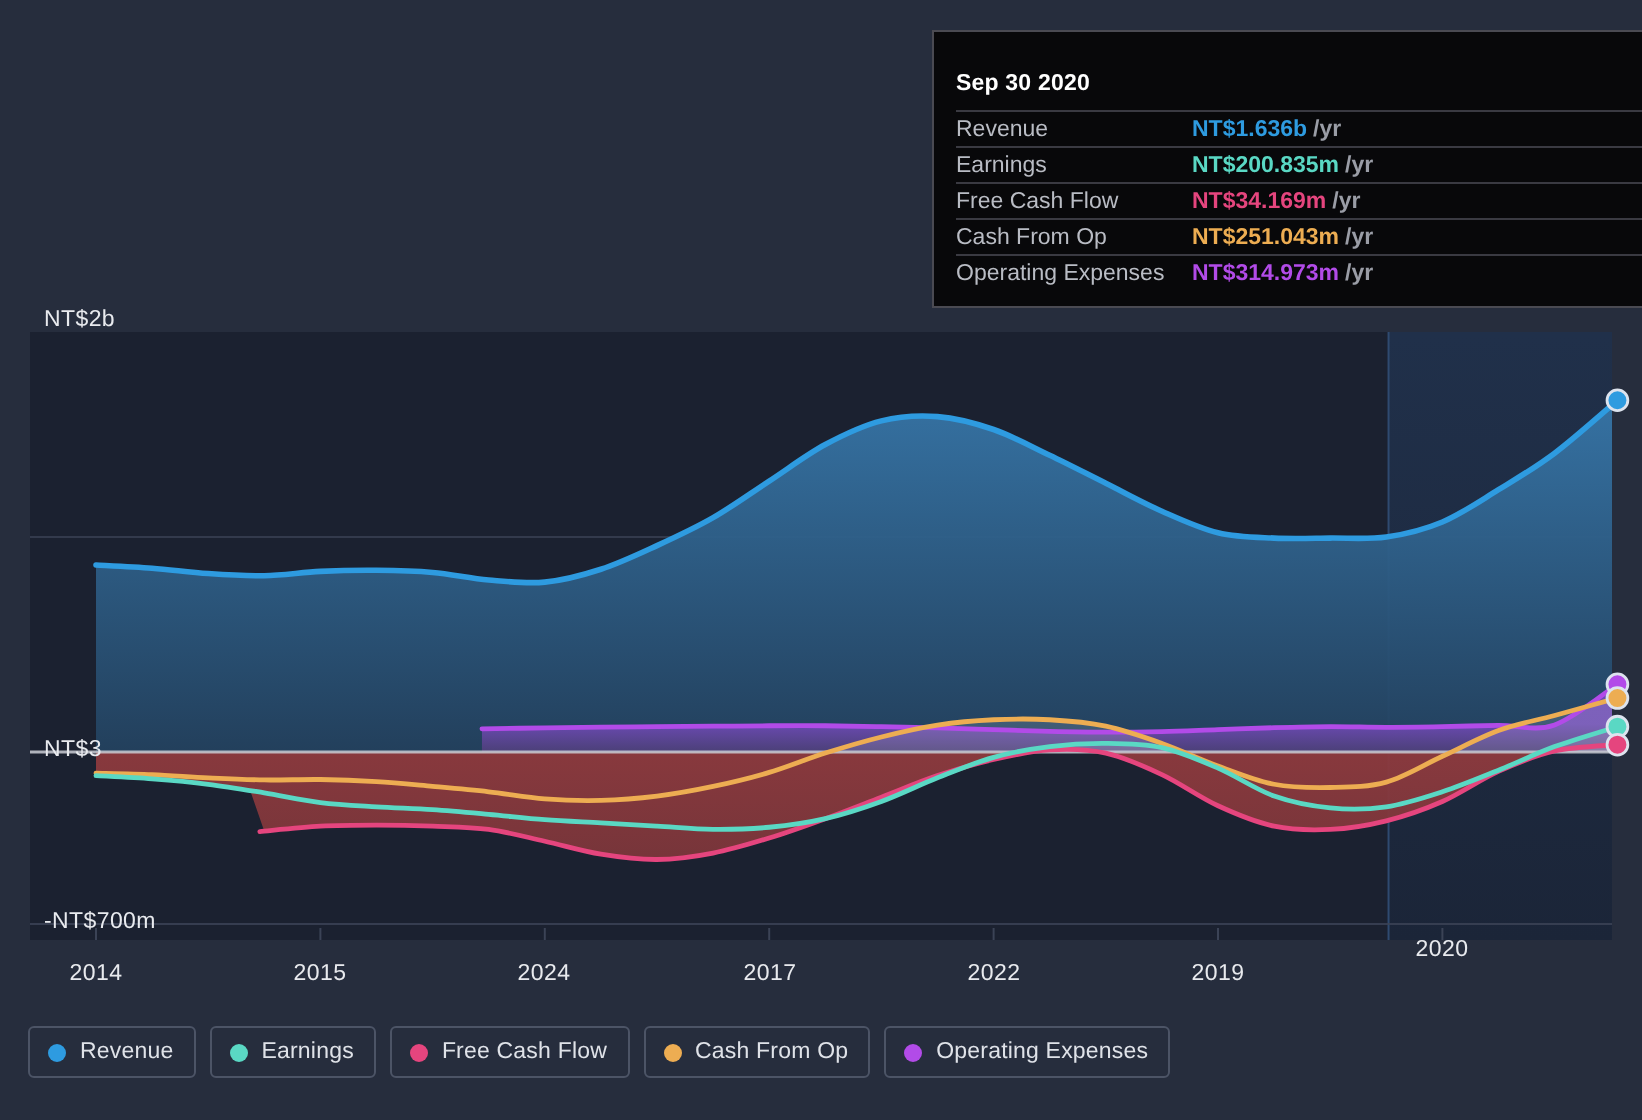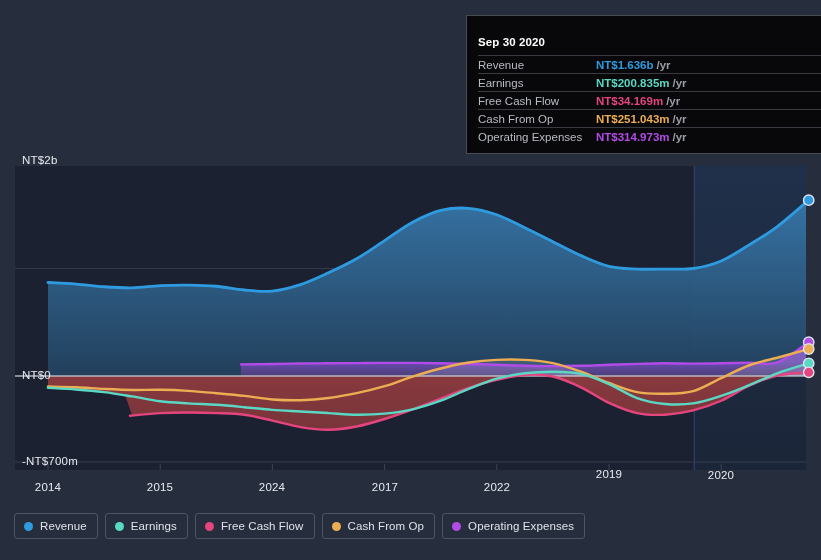--- a/index.html
+++ b/index.html
@@ -176,29 +176,29 @@
         <path d="M48.00,282.48C52.67,282.74 66.70,283.37 76.05,284.09C85.40,284.80 94.75,286.15 104.10,286.77C113.45,287.40 122.80,288.03 132.15,287.85C141.50,287.67 150.85,286.15 160.20,285.70C169.55,285.25 178.90,285.07 188.25,285.16C197.60,285.25 206.95,285.43 216.30,286.24C225.65,287.04 235.00,289.19 244.35,290.00C253.70,290.81 263.05,291.97 272.40,291.07C281.75,290.18 291.10,287.67 300.45,284.63C309.80,281.58 319.15,277.10 328.50,272.80C337.85,268.50 347.20,264.20 356.55,258.82C365.90,253.45 375.25,246.64 384.60,240.55C393.95,234.46 403.30,227.29 412.65,222.28C422.00,217.26 431.35,212.78 440.70,210.45C450.05,208.12 459.40,207.58 468.75,208.30C478.10,209.02 487.45,211.53 496.80,214.75C506.15,217.97 515.50,223.17 524.85,227.65C534.20,232.13 543.55,236.97 552.90,241.63C562.25,246.28 571.60,251.48 580.95,255.60C590.30,259.72 599.65,264.11 609.00,266.35C618.35,268.59 627.70,268.59 637.05,269.04C646.40,269.49 655.75,269.13 665.10,269.04C674.45,268.95 683.80,269.84 693.15,268.50C702.50,267.16 711.85,264.92 721.20,260.98C730.55,257.03 739.90,250.58 749.25,244.85C758.60,239.12 767.39,234.03 777.30,226.57C787.21,219.12 803.48,204.54 808.72,200.13" fill="none" stroke="#2e9be0" stroke-width="2.8" stroke-linecap="round" stroke-linejoin="round"></path>
       </g>
       <circle cx="808.7159999999969" cy="200.13" r="5.2" fill="#2e9be0" stroke="#dde3ee" stroke-width="1.4"></circle>
       <circle cx="808.7159999999969" cy="342.1375" r="5.2" fill="#b24be8" stroke="#dde3ee" stroke-width="1.4"></circle>
       <circle cx="808.7159999999969" cy="349.0175" r="5.2" fill="#edad52" stroke="#dde3ee" stroke-width="1.4"></circle>
       <circle cx="808.7159999999969" cy="363.315" r="5.2" fill="#5ad8c4" stroke="#dde3ee" stroke-width="1.4"></circle>
       <circle cx="808.7159999999969" cy="372.345" r="5.2" fill="#e5457e" stroke="#dde3ee" stroke-width="1.4"></circle>
     </svg>
 
   <div class="y-label" style="left:22px; top:154px;">NT$2b</div>
-  <div class="y-label" style="left:22px; top:369px;">NT$0</div>
+  <div class="y-label" style="left:22px; top:369px;">NT$3</div>
   <div class="y-label" style="left:22px; top:455px;">-NT$700m</div>
 
   <div class="x-label" style="left:48px;  top:481px;">2014</div>
   <div class="x-label" style="left:160px; top:481px;">2015</div>
   <div class="x-label" style="left:272px; top:481px;">2024</div>
   <div class="x-label" style="left:385px; top:481px;">2017</div>
   <div class="x-label" style="left:497px; top:481px;">2022</div>
-  <div class="x-label" style="left:609px; top:468px;">2019</div>
+  <div class="x-label" style="left:609px; top:481px;">2019</div>
   <div class="x-label" style="left:721px; top:469px;">2020</div>
 
   <div id="tooltip">
     <div class="tt-title">Sep 30 2020</div>
     <div id="tooltip-rows">
         <div class="tt-row">
           <div class="tt-name">Revenue</div>
           <div class="tt-val" style="color: rgb(46, 155, 224);">NT$1.636b<span class="tt-unit">/yr</span></div>
         </div>
         <div class="tt-row">

